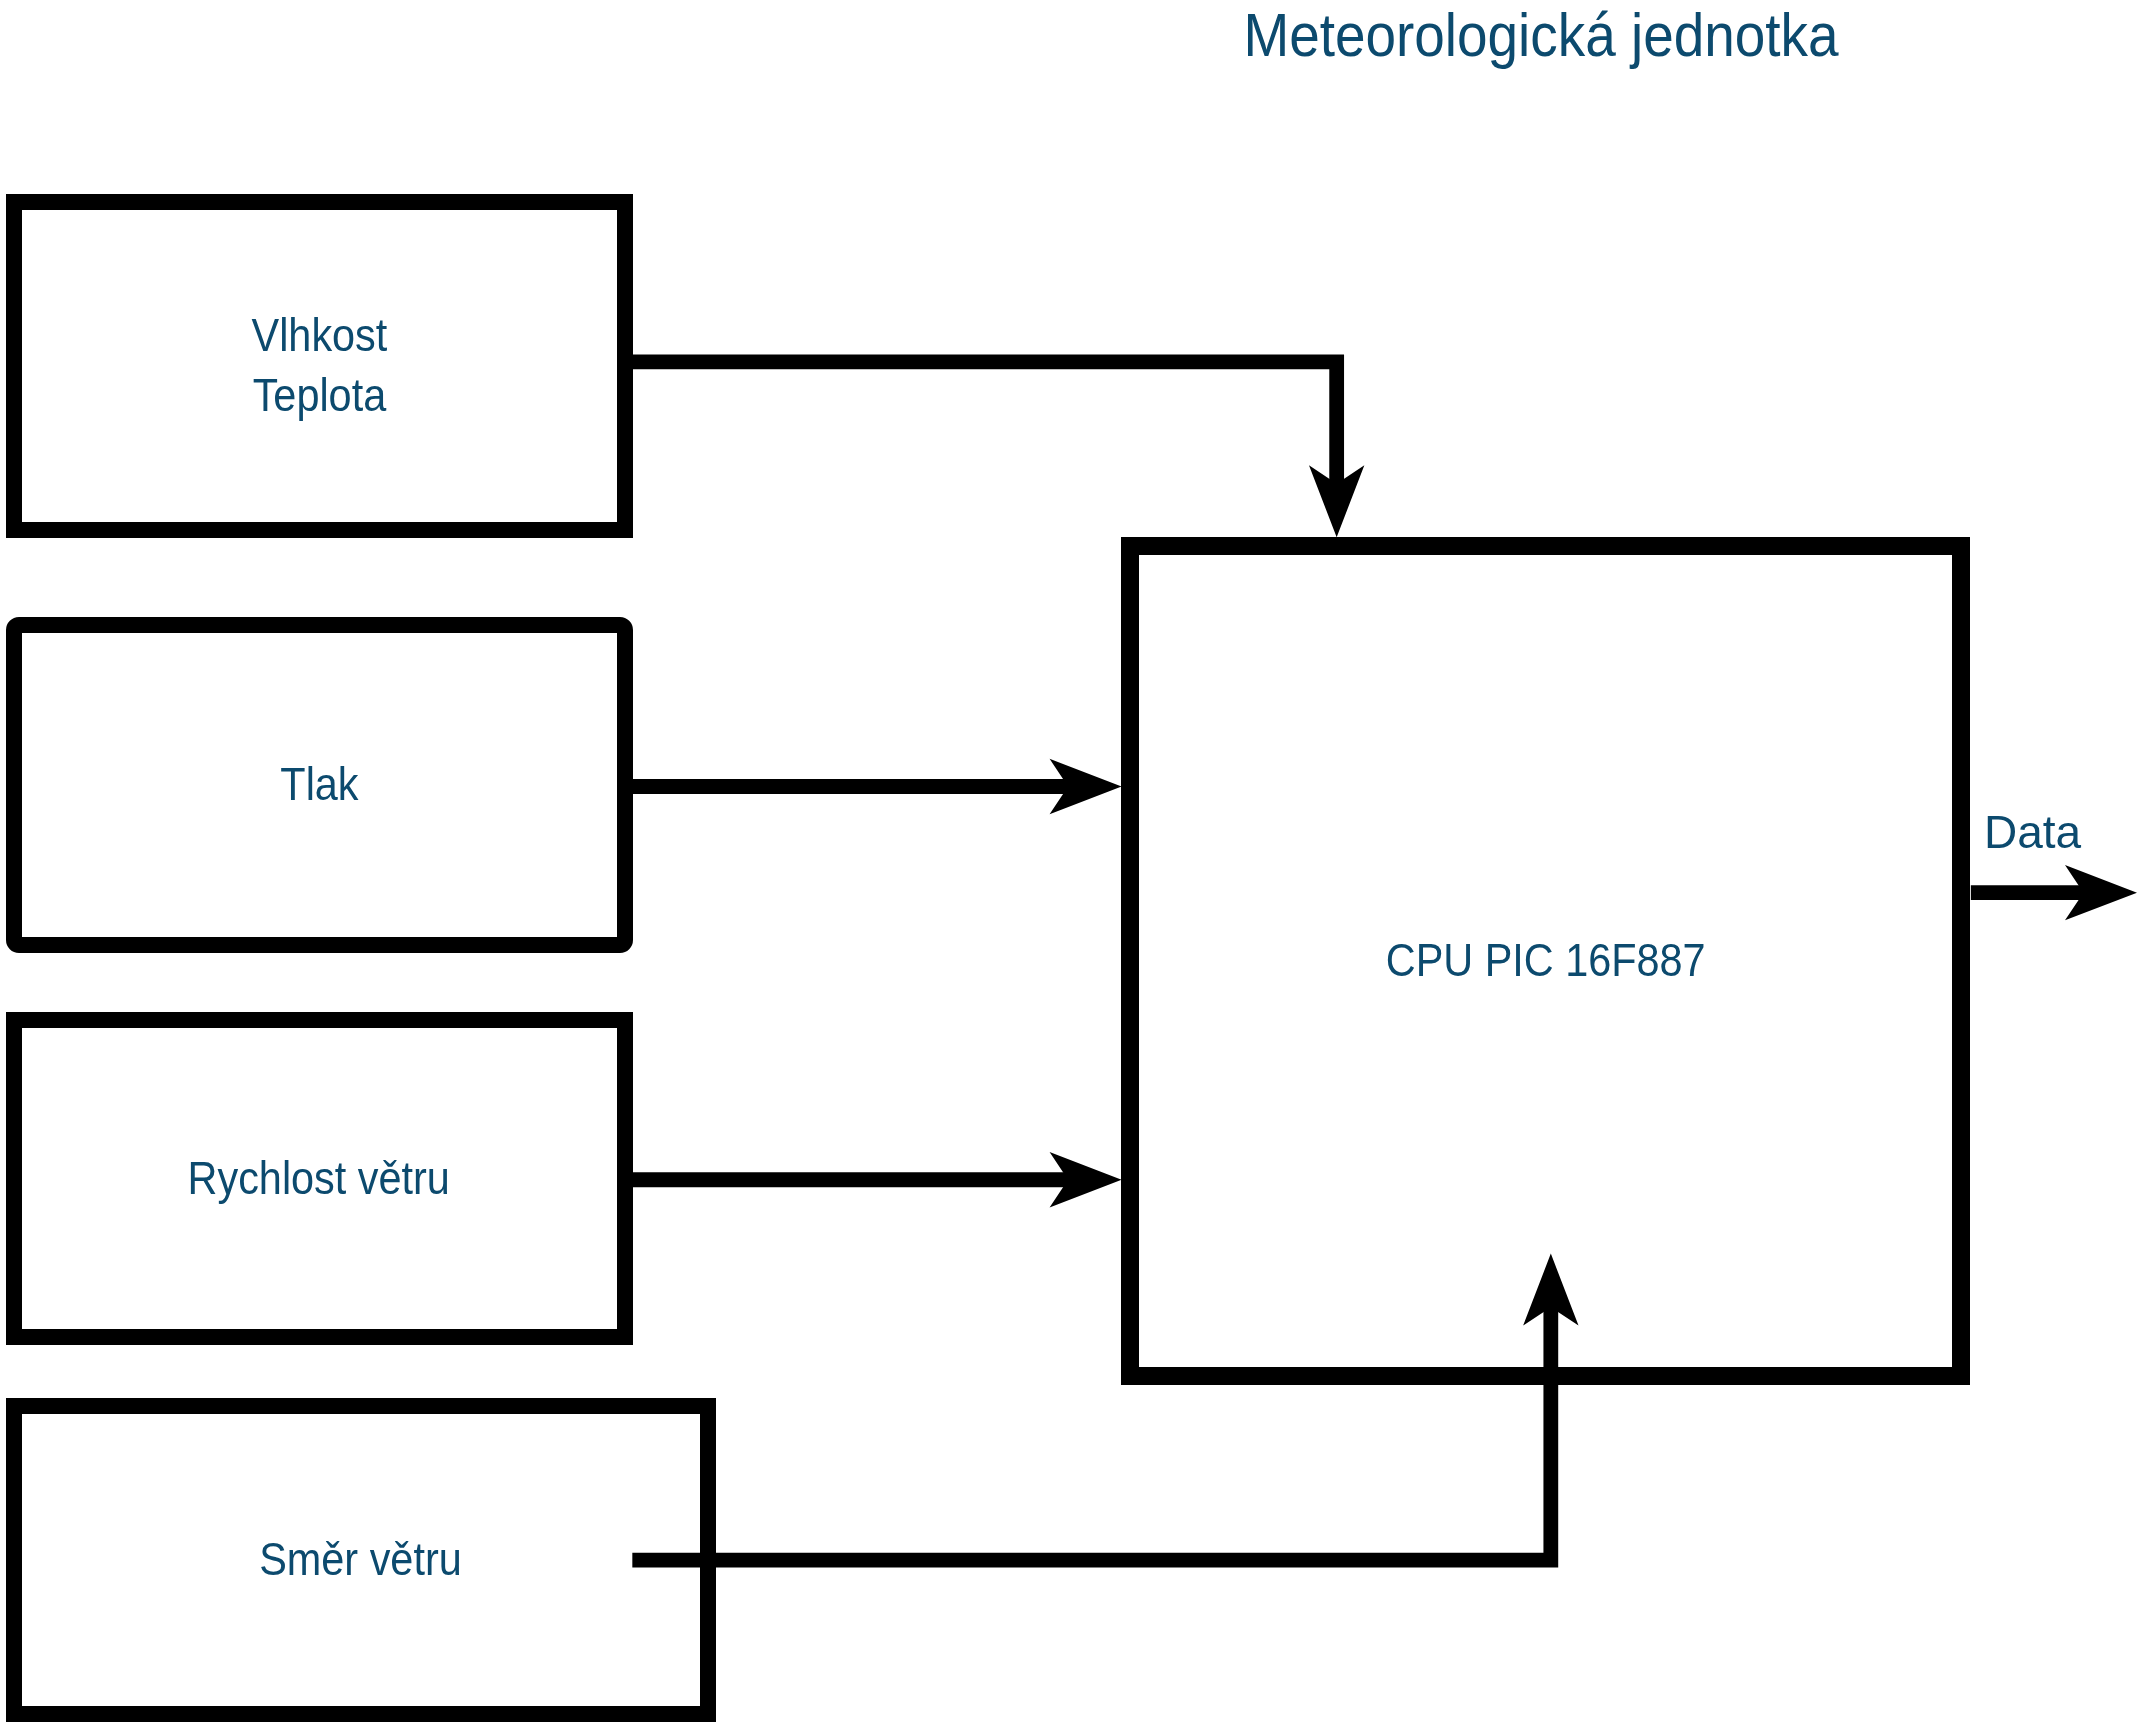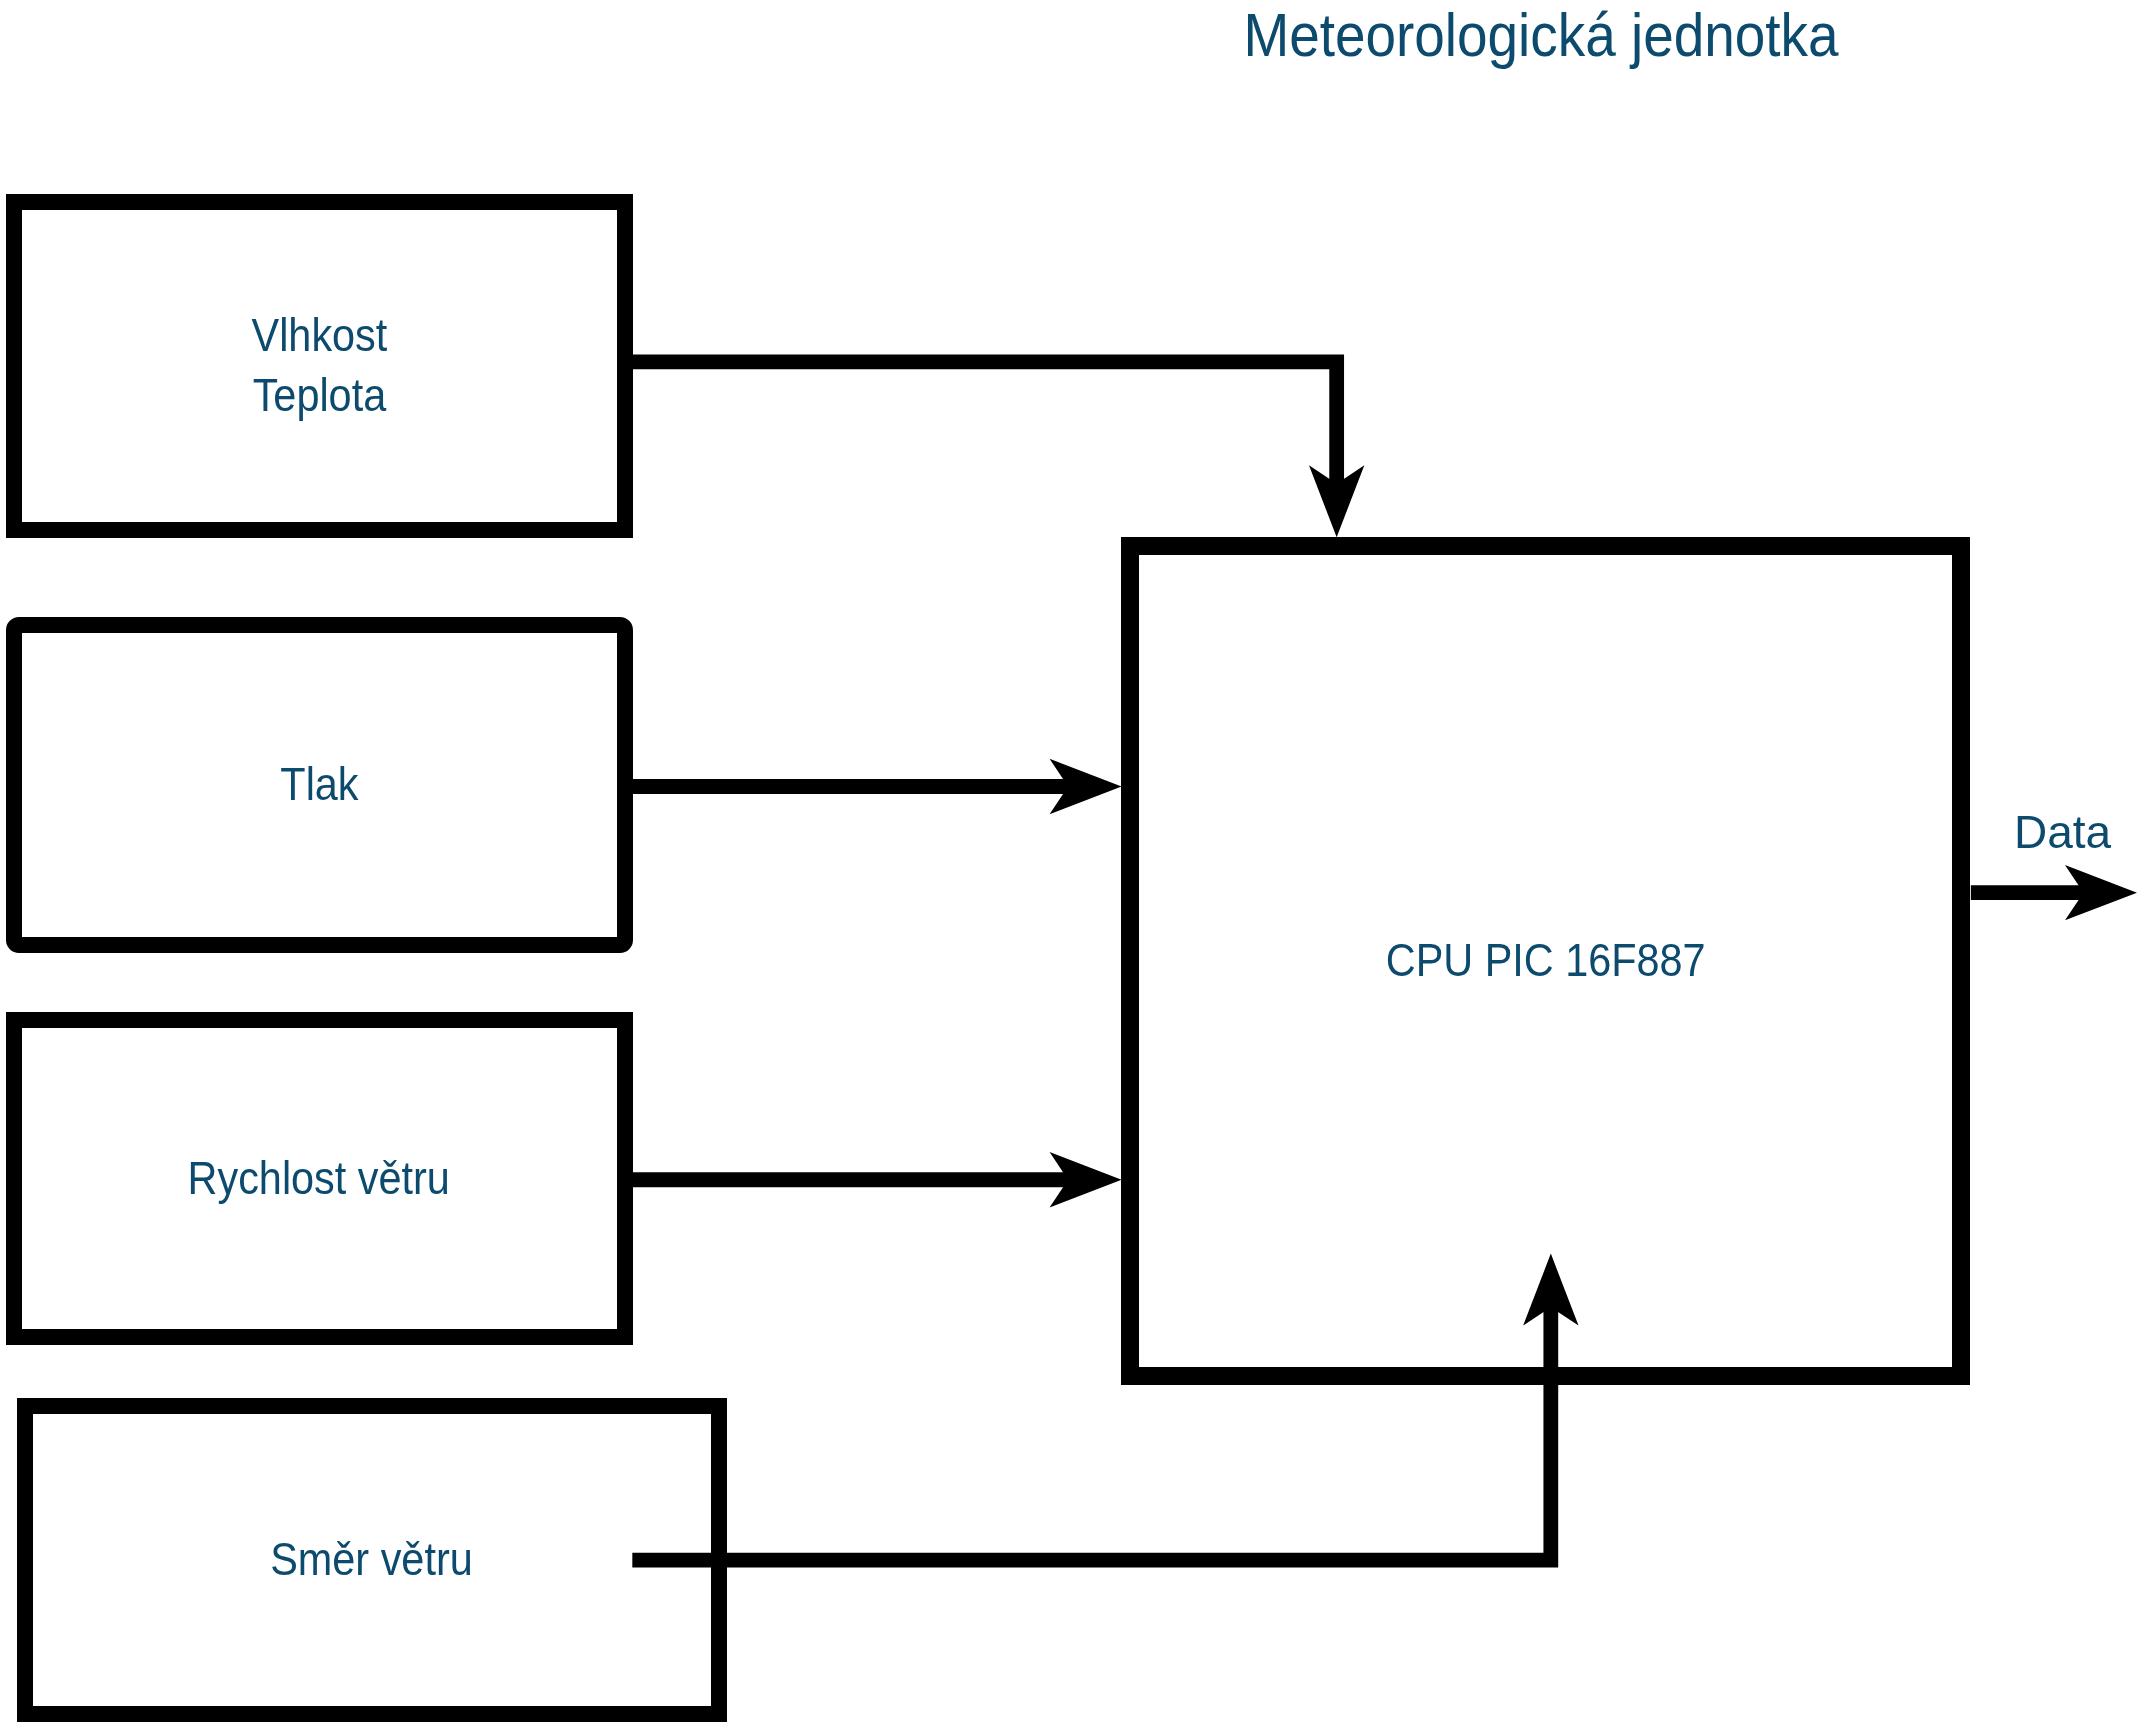--- a/index.html
+++ b/index.html
@@ -35,28 +35,27 @@
   .node-label {
     font-size: 46px;
     line-height: 1.3;
     text-align: center;
     transform: scaleX(0.9);
     white-space: nowrap;
   }
   .box-sensor-1 { left: 5.5px;    top: 194px;  width: 627px; height: 344px; }
   .box-sensor-2 { left: 5.5px;    top: 617px;  width: 627px; height: 336px; border-radius: 13px; }
   .box-sensor-3 { left: 5.5px;    top: 1012px; width: 627px; height: 333px; }
-  .box-sensor-4 { left: 5.5px;    top: 1398px; width: 710px; height: 324px; margin-left: 11px; }
+  .box-sensor-4 { left: 5.5px;    top: 1398px; width: 710px; height: 324px; }
   .box-cpu      { left: 1121px; top: 537px;  width: 849px; height: 848px; border-width: 18.5px; }
   .data-label {
     position: absolute;
     left: 1984px;
     top: 805px;
     width: 157px;
-    text-align: center;
     font-size: 46px;
     white-space: nowrap;
   }
   .arrows {
     position: absolute;
     left: 0;
     top: 0;
     width: 2149px;
     height: 1729px;
   }

